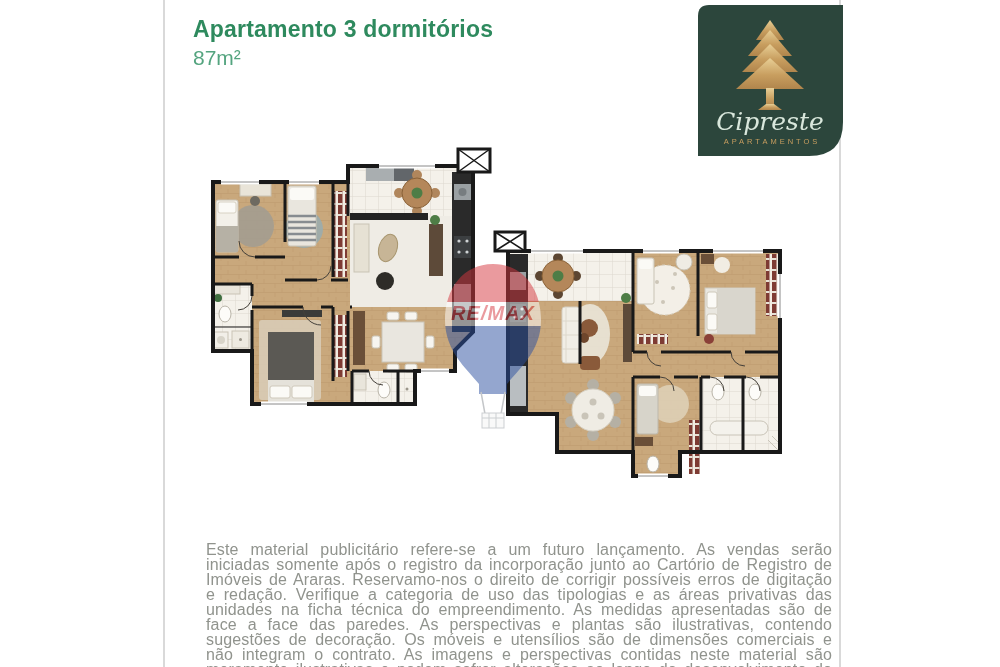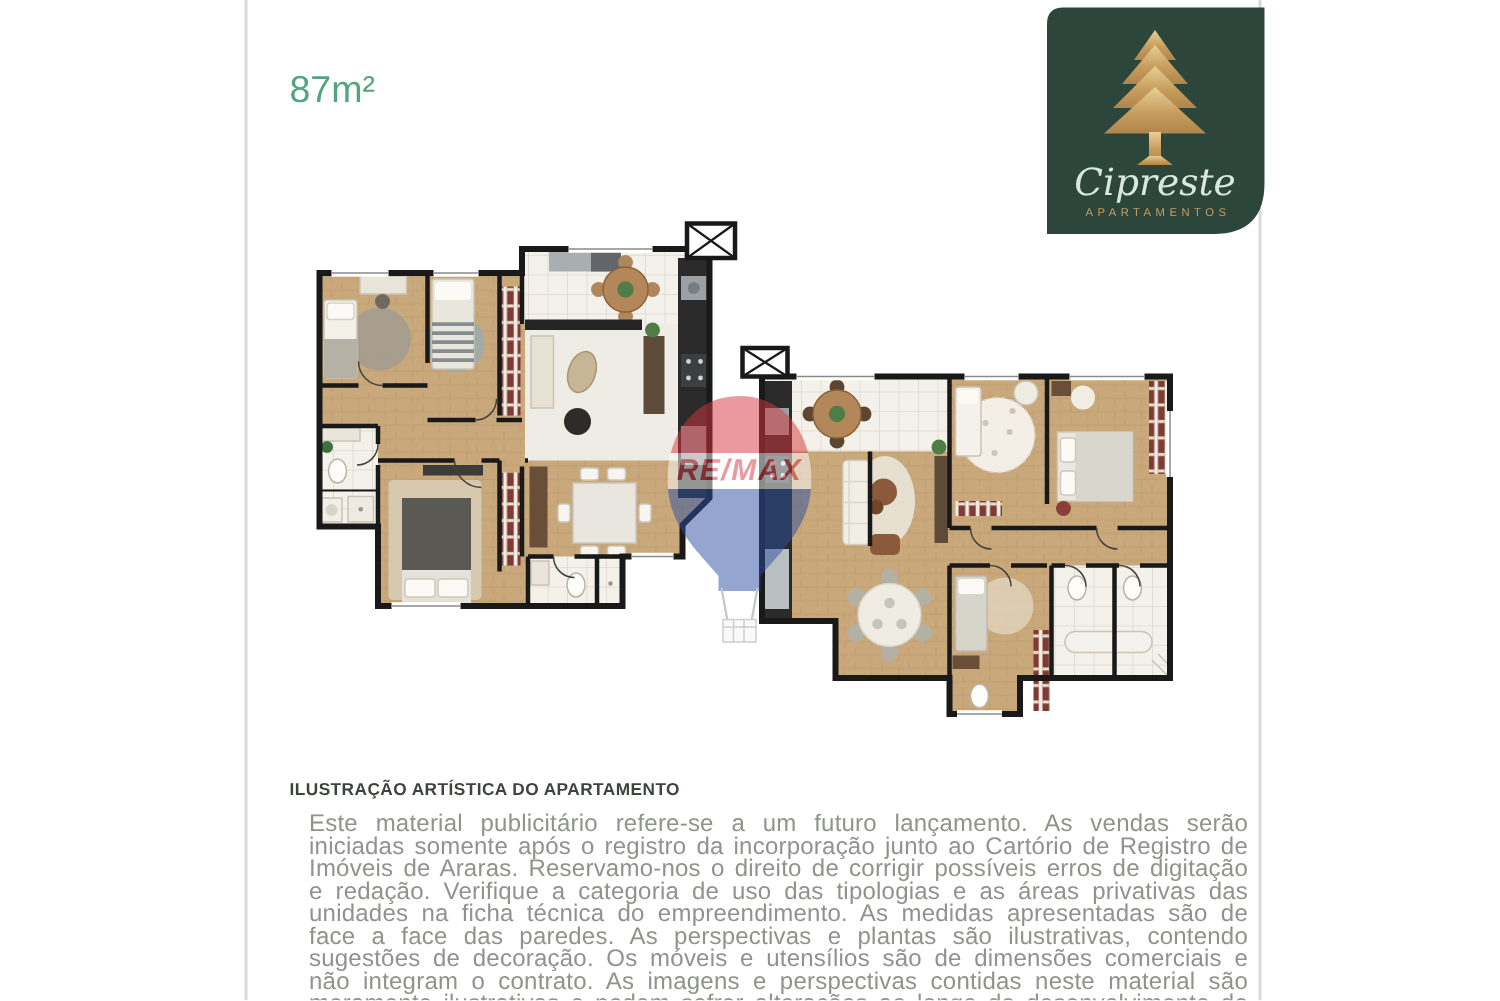--- a/index.html
+++ b/index.html
@@ -3,36 +3,37 @@
 <meta charset="utf-8">
 <style>
   html,body{margin:0;padding:0;background:#fff;}
   .stage{position:relative;width:1000px;height:667px;background:#fff;overflow:hidden;
          font-family:"Liberation Sans",sans-serif;}
   .frame-line{position:absolute;top:0;width:2px;height:667px;background:var(--frame-line,#d9d9d9);}
   .frame-left{left:163px;}
   .frame-right{left:839px;}
   .title{position:absolute;left:193px;top:16px;font-size:23px;font-weight:bold;
          color:var(--accent-green,#2e8a5e);letter-spacing:0.2px;}
-  .area{position:absolute;left:193px;top:46px;font-size:25px;font-weight:400;
+  .area{position:absolute;left:193px;top:46px;font-size:21px;font-weight:400;
         color:var(--area-green,#54a47f);}
   .logo{position:absolute;left:697px;top:4px;width:147px;height:153px;}
   .plans{position:absolute;left:183px;top:144px;width:622px;height:342px;}
   .disc-heading{position:absolute;left:193px;top:521px;font-size:11.5px;font-weight:bold;
         color:var(--heading-text,#3c443d);letter-spacing:0.3px;}
   .disc-body{position:absolute;left:206px;top:542px;width:626px;font-size:16px;line-height:15px;
         color:var(--body-text,#90938d);text-align:justify;letter-spacing:0.15px;word-spacing:2px;}
 </style>
 </head>
 <body>
 
 <div class="stage">
   <div class="frame-line frame-left"></div>
   <div class="frame-line frame-right"></div>
 
+  <div class="title">Apartamento 3 dormitórios</div>
   <div class="area">87m²</div>
 
   <div class="logo">
     <svg width="147" height="153" viewBox="0 0 147 153">
       <defs>
         <linearGradient id="gold" x1="0" y1="0" x2="0" y2="1">
           <stop offset="0" stop-color="#e8cf96"></stop>
             <stop offset="0.55" stop-color="#c89e5f"></stop>
             <stop offset="1" stop-color="#b0854c"></stop>
         </linearGradient>
@@ -320,15 +321,14 @@
         <rect x="10" y="70" width="110" height="80" fill="#2b50a1"></rect>
       </g>
       <path d="M53,136 L57,158 M77,136 L73,158" stroke="#8a8f94" stroke-width="1.5" fill="none"></path>
       <rect x="54" y="157" width="22" height="15" fill="#f4f4f4" stroke="#9aa0a5"></rect>
       <path d="M54,162 h22 M61,157 v15 M68,157 v15" stroke="#9aa0a5" fill="none"></path>
       <text x="65" y="64" text-anchor="middle" font-family="Liberation Sans, sans-serif" font-size="20" font-weight="bold" font-style="italic" letter-spacing="1" fill="#d6373f" stroke="#ffffff" stroke-width="3" paint-order="stroke">RE/MAX</text>
     </g>
   </svg>
   </div>
 
-  <div class="disc-heading">ILUSTRAÇÃO ARTÍSTICA DO APARTAMENTO</div>
   <div class="disc-body">Este material publicitário refere-se a um futuro lançamento. As vendas serão iniciadas somente após o registro da incorporação junto ao Cartório de Registro de Imóveis de Araras. Reservamo-nos o direito de corrigir possíveis erros de digitação e redação. Verifique a categoria de uso das tipologias e as áreas privativas das unidades na ficha técnica do empreendimento. As medidas apresentadas são de face a face das paredes. As perspectivas e plantas são ilustrativas, contendo sugestões de decoração. Os móveis e utensílios são de dimensões comerciais e não integram o contrato. As imagens e perspectivas contidas neste material são meramente ilustrativas e podem sofrer alterações ao longo do desenvolvimento do projeto executivo. CRECISP 290033 F</div>
 </div>
 
 </body></html>

